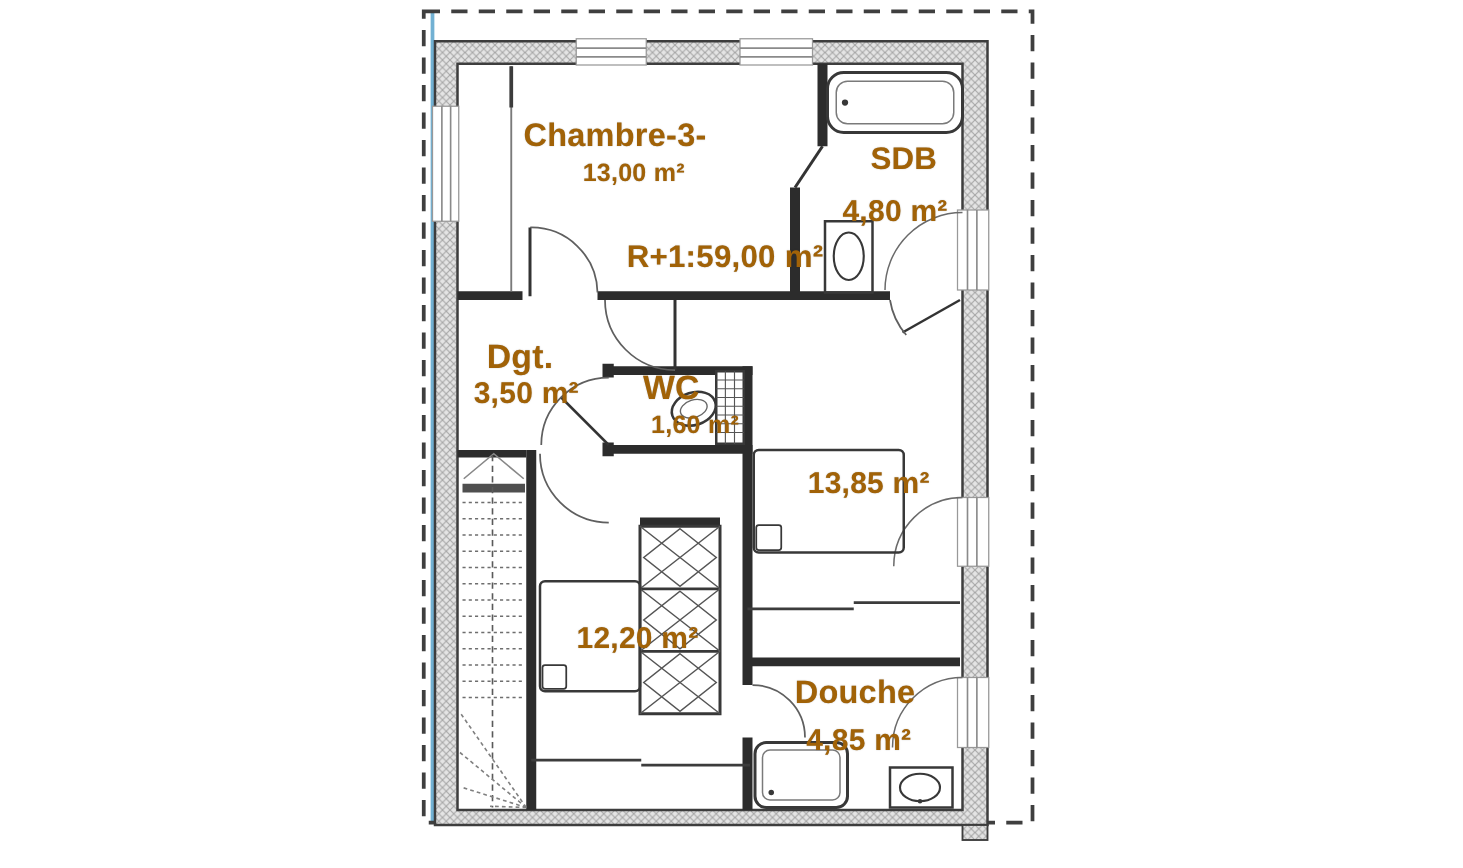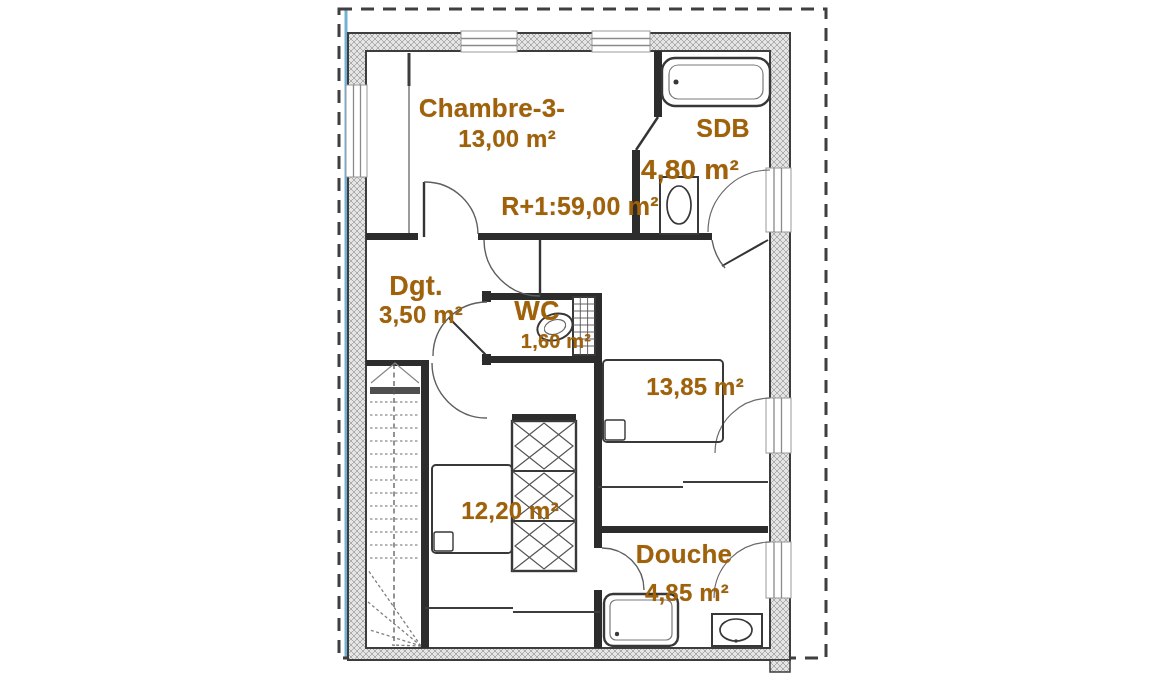--- a/index.html
+++ b/index.html
@@ -164,24 +164,24 @@
       </g>
       <g>
         <rect x="712" y="614" width="50" height="32" stroke-width="2"></rect>
         <ellipse cx="736" cy="630" rx="16" ry="11" stroke-width="1.7"></ellipse>
         <circle cx="736" cy="641" r="1.8" fill="#383838" stroke="none"></circle>
       </g>
     </g>
   </svg>
 
   <div class="lbl" style="left:492px;top:108px;font-size:26px">Chambre-3-</div>
-  <div class="lbl" style="left:507px;top:139px;font-size:24px">13,00 m²</div>
+  <div class="lbl" style="left:507px;top:139px;font-size:20px">13,00 m²</div>
 
   <div class="lbl" style="left:723px;top:128px;font-size:25px">SDB</div>
-  <div class="lbl" style="left:690px;top:170px;font-size:28px">4,80 m²</div>
+  <div class="lbl" style="left:716px;top:170px;font-size:24px">4,80 m²</div>
 
   <div class="lbl" style="left:580px;top:206px;font-size:25px">R+1:59,00 m²</div>
 
   <div class="lbl" style="left:416px;top:286px;font-size:27px">Dgt.</div>
   <div class="lbl" style="left:421px;top:315px;font-size:24px">3,50 m²</div>
 
   <div class="lbl" style="left:537px;top:311px;font-size:27px">WC</div>
   <div class="lbl" style="left:556px;top:341px;font-size:20px">1,60 m²</div>
 
   <div class="lbl" style="left:695px;top:387px;font-size:24px">13,85 m²</div>

